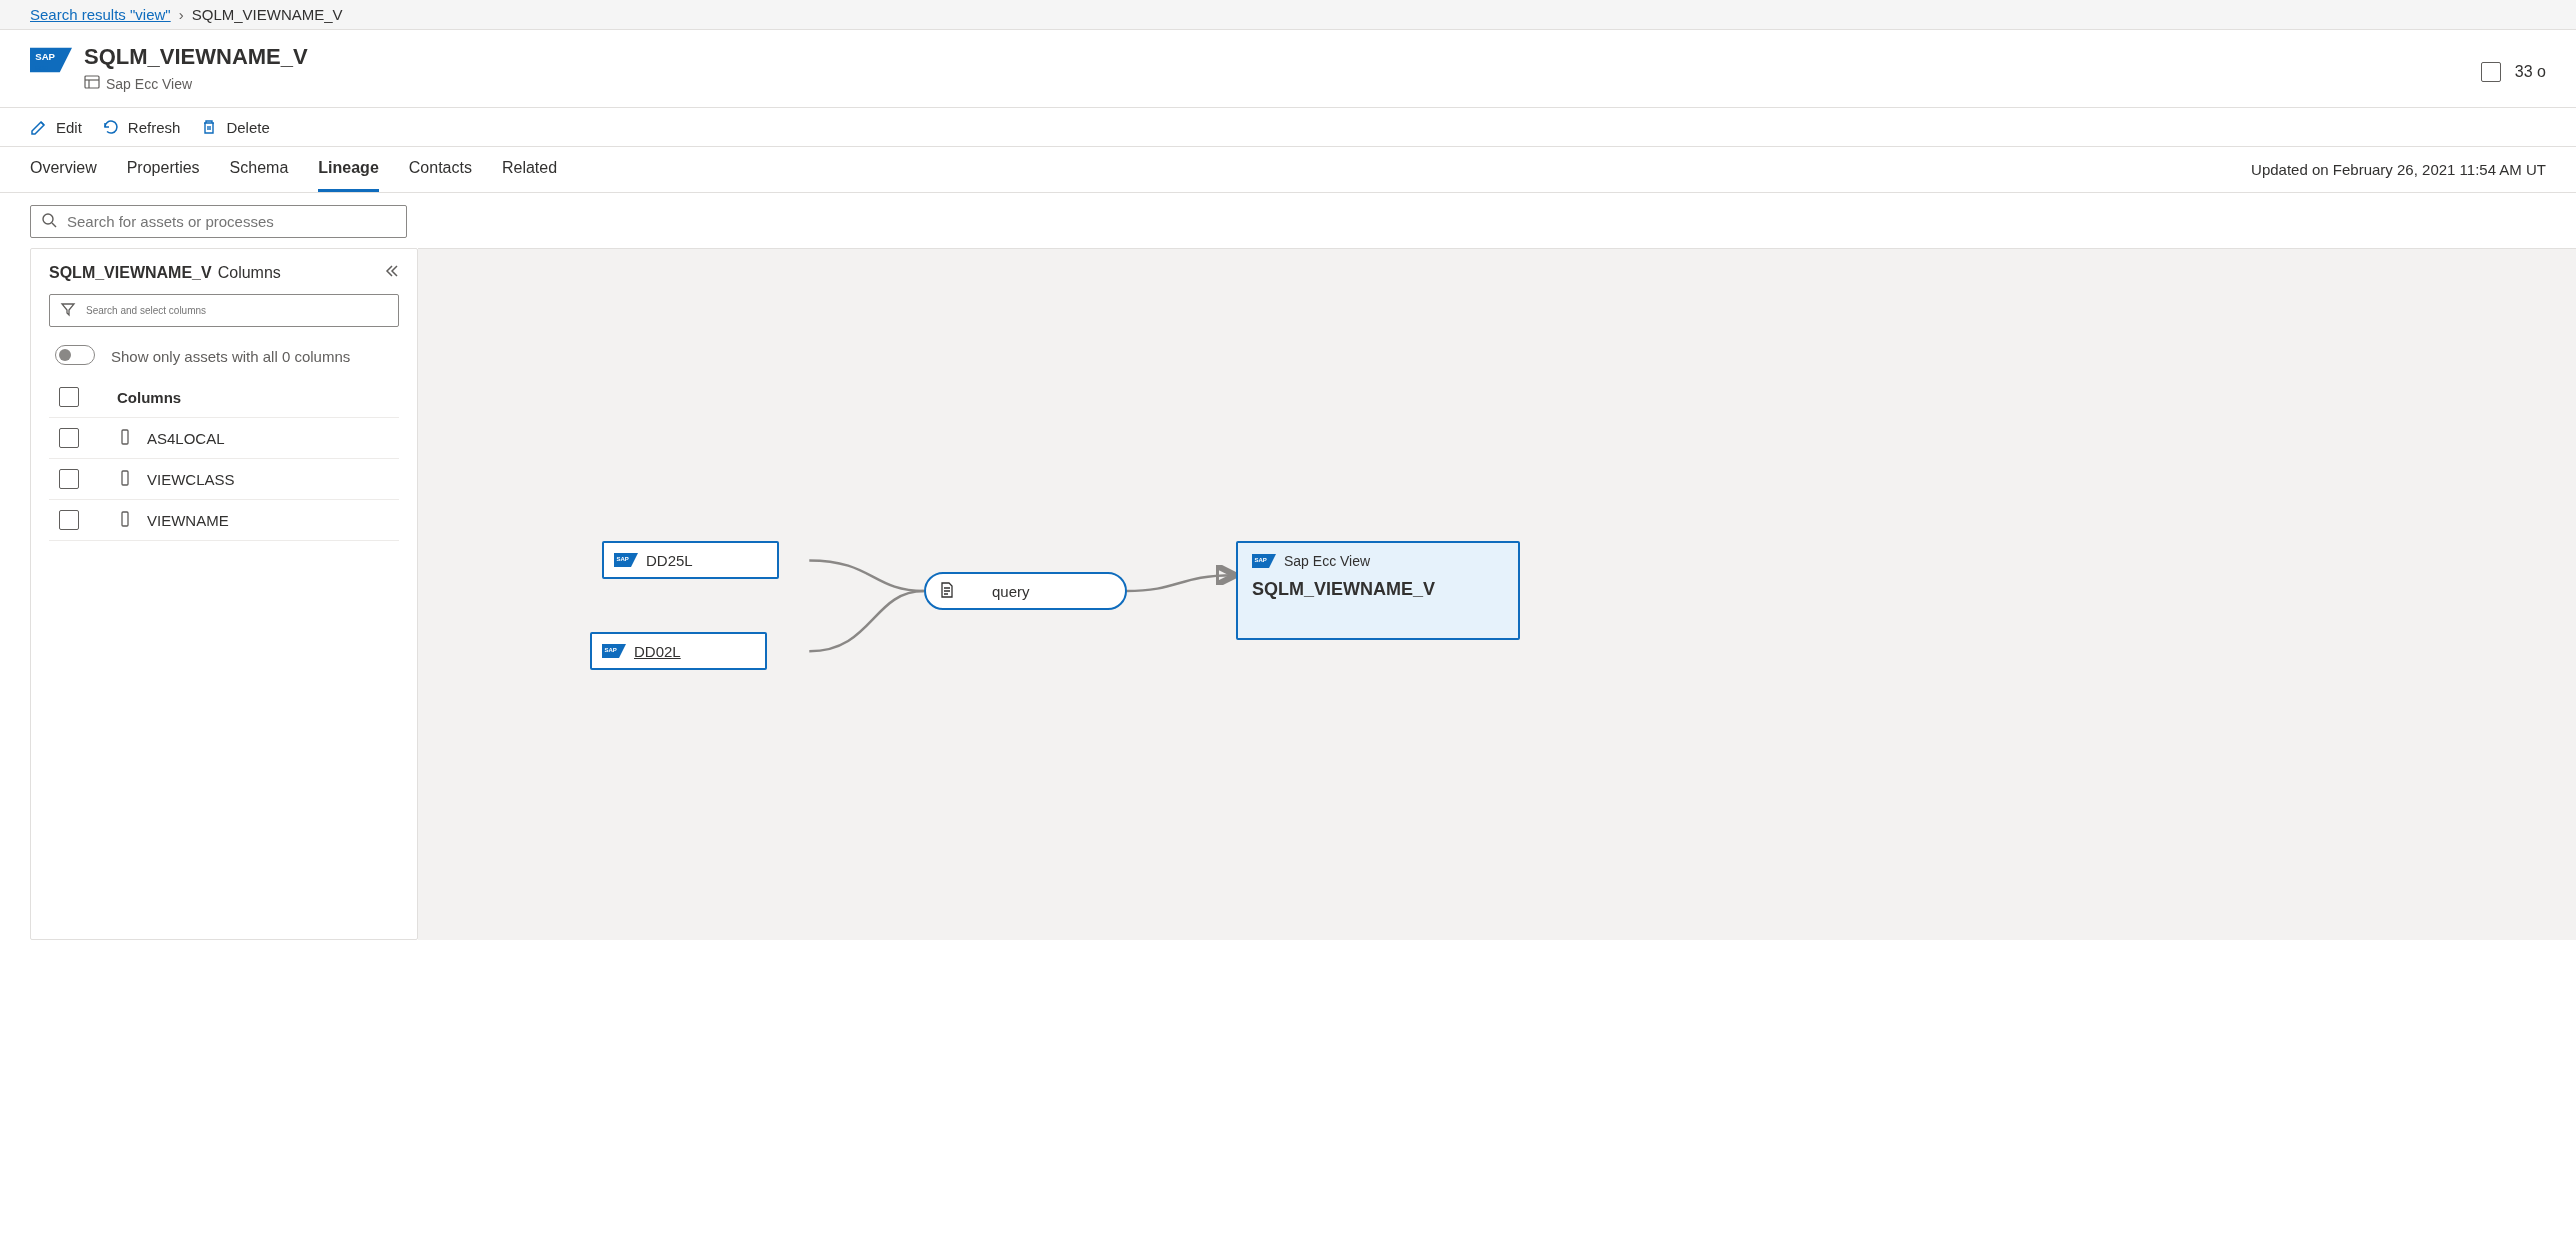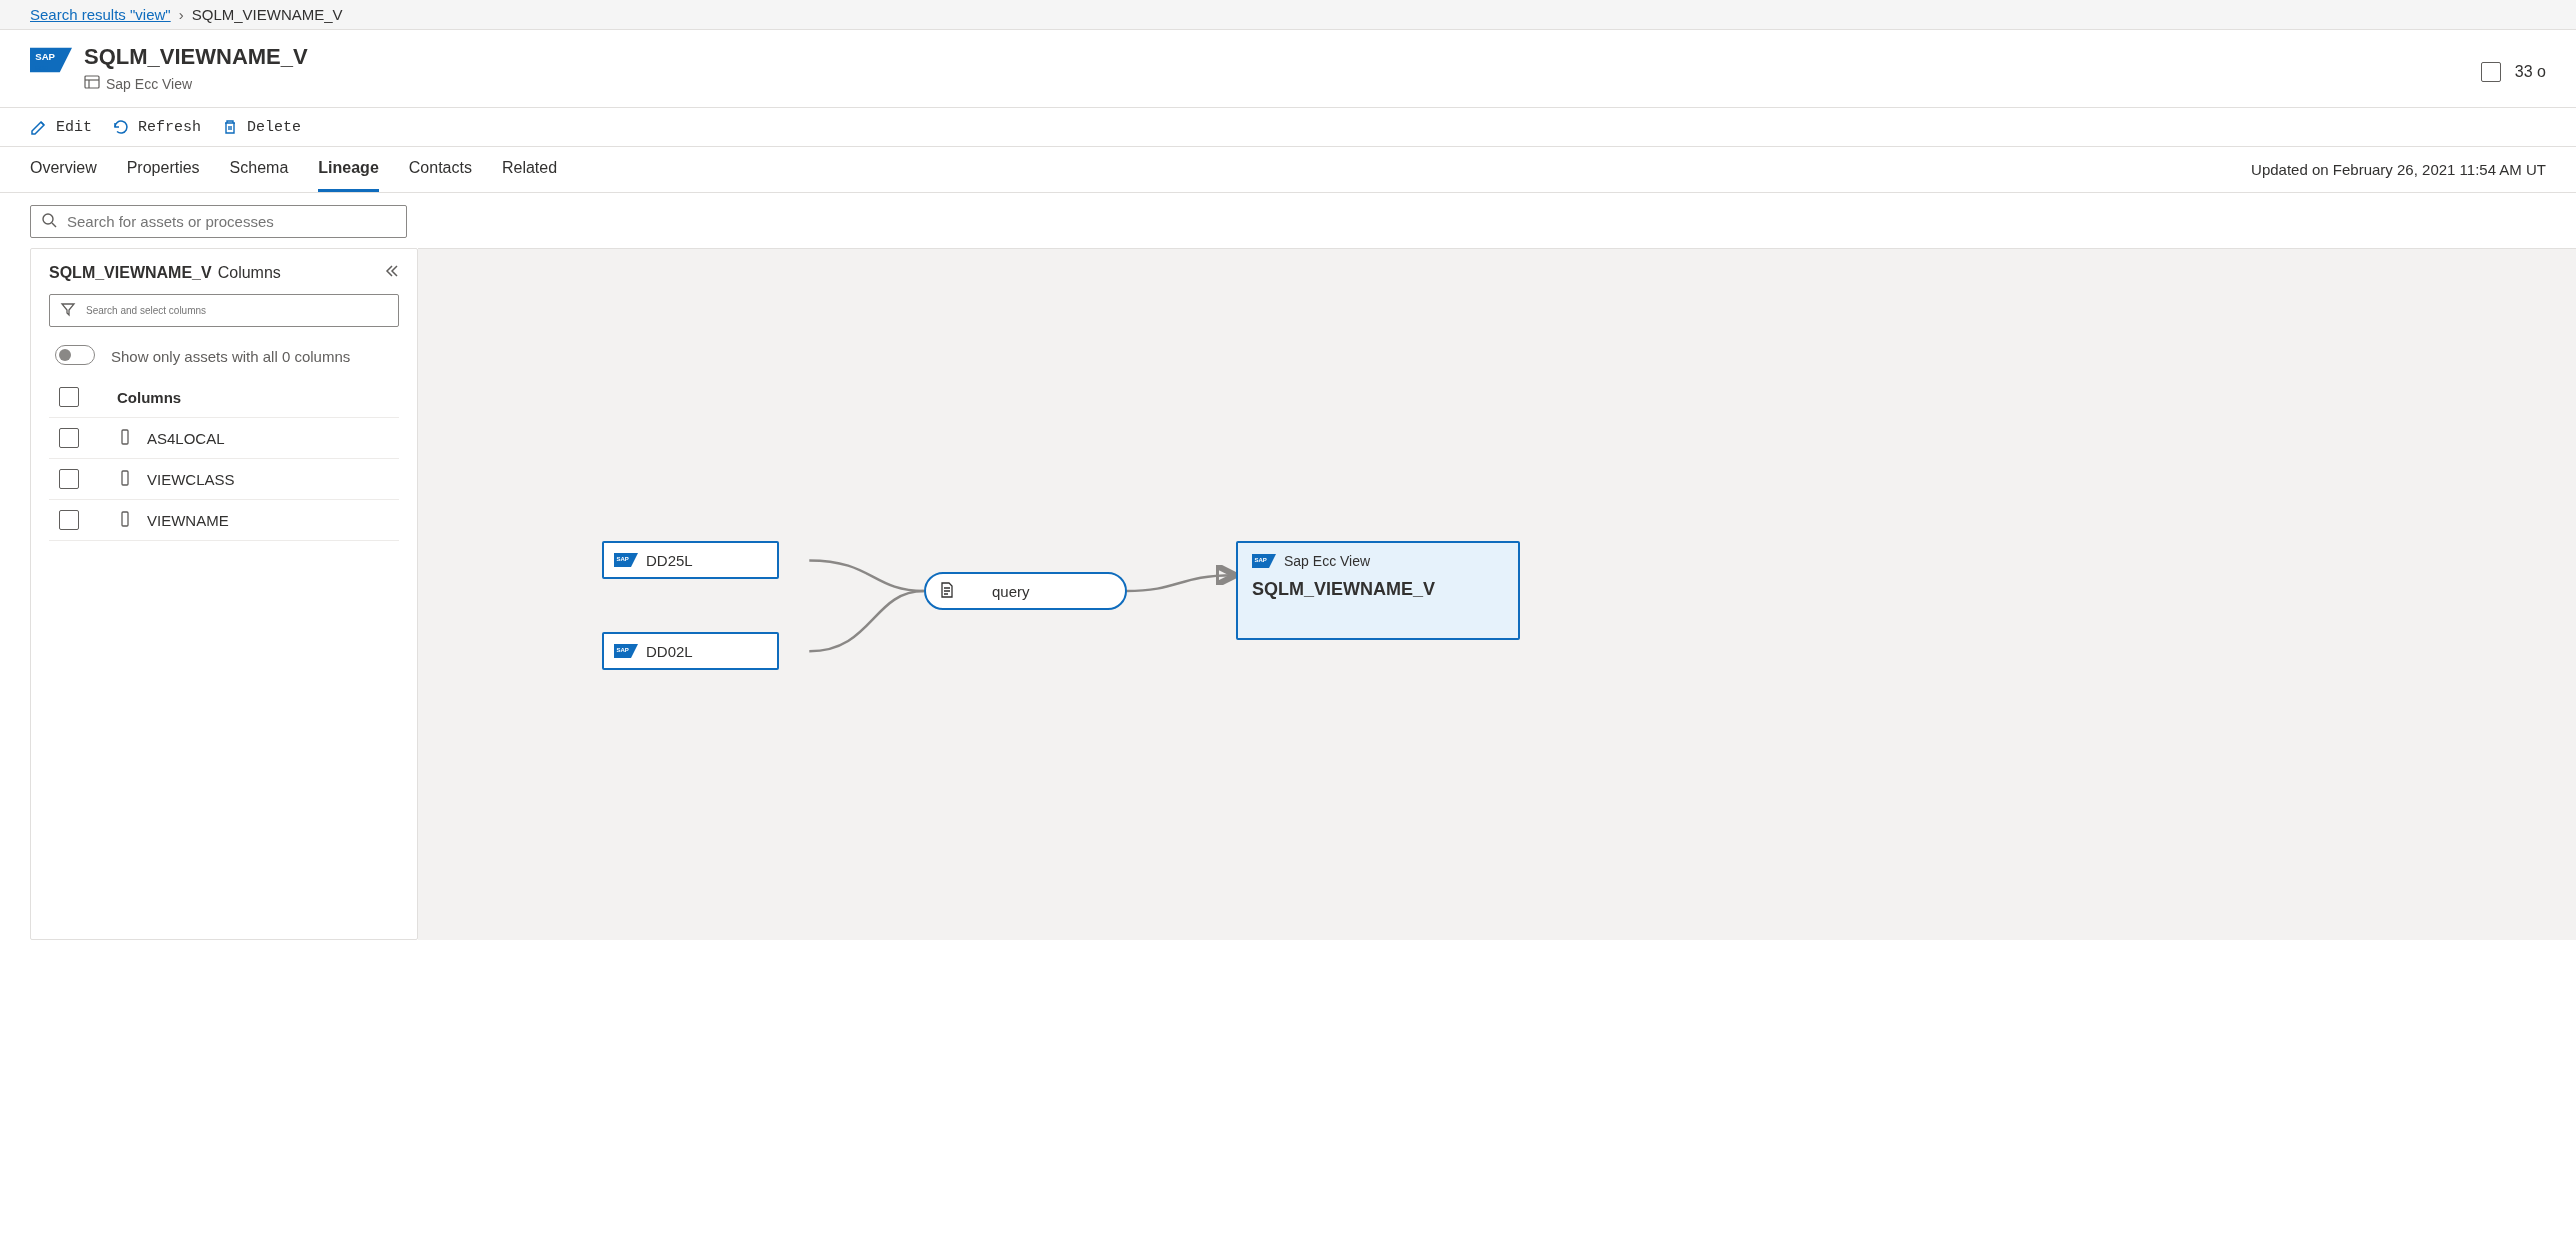--- a/index.html
+++ b/index.html
@@ -16,21 +16,21 @@
 .sap-logo { width: 42px; height: 32px; margin-right: 12px; margin-top: 2px; }
 .sap-logo svg { width: 42px; height: 28px; }
 .header-text .title { font-size: 22px; font-weight: 600; color: #323130; }
 .header-text .subtitle { display: flex; align-items: center; margin-top: 4px; color: #605e5c; font-size: 14px; }
 .header-text .subtitle .icon { margin-right: 6px; }
 .header-right { margin-left: auto; display: flex; align-items: center; padding-top: 18px; }
 .header-check { width: 20px; height: 20px; border: 1px solid #605e5c; margin-right: 14px; cursor: pointer; border-radius: 2px; }
 .header-count { font-size: 16px; color: #323130; }
 
 
-.toolbar { display: flex; align-items: center; padding: 10px 30px; border-bottom: 1px solid #e1dfdd; font-family: Liberation Mono, monospace; }
+.toolbar { display: flex; align-items: center; padding: 10px 30px; border-bottom: 1px solid #e1dfdd; }
 .tool-btn { display: flex; align-items: center; margin-right: 20px; cursor: pointer; color: #323130; font-size: 15px; }
 .tool-btn .icon { color: #0f6cbd; margin-right: 8px; display: inline-flex; }
 
 
 .tabs-row { display: flex; align-items: center; padding: 0 30px; border-bottom: 1px solid #e1dfdd; }
 .tabs { display: flex; }
 .tab { padding: 12px 0; margin-right: 30px; font-size: 16px; color: #323130; cursor: pointer; border-bottom: 3px solid transparent; }
 .tab.active { font-weight: 600; border-bottom-color: #0f6cbd; }
 .updated { margin-left: auto; color: #323130; font-size: 15px; }
 
@@ -238,21 +238,21 @@
     </svg>
 
     <div class="node source" style="left:184px; top:292px;">
       <span class="mini-sap"><svg viewBox="0 0 48 28">
             <polygon points="0,0 48,0 34,28 0,28" fill="#0f6cbd"></polygon>
             <text x="5" y="15" font-size="12" fill="#fff" font-weight="700">SAP</text>
           </svg></span>
       <span>DD25L</span>
     </div>
 
-    <div class="node source" style="left:184px; top:383px;">
+    <div class="node source" style="left:172px; top:383px;text-decoration:underline;">
       <span class="mini-sap"><svg viewBox="0 0 48 28">
             <polygon points="0,0 48,0 34,28 0,28" fill="#0f6cbd"></polygon>
             <text x="5" y="15" font-size="12" fill="#fff" font-weight="700">SAP</text>
           </svg></span>
       <span>DD02L</span>
     </div>
 
     <div class="node process" style="left:506px; top:323px;gap:28px;">
       <span style="margin-right:8px;">
         <svg class="svg-icon-lg" viewBox="0 0 18 18">

